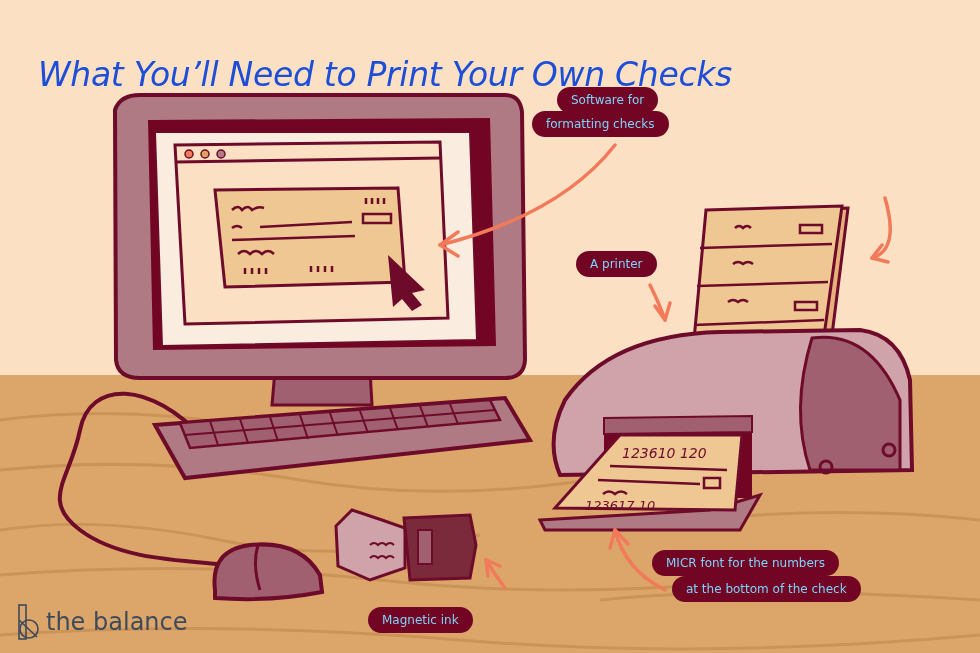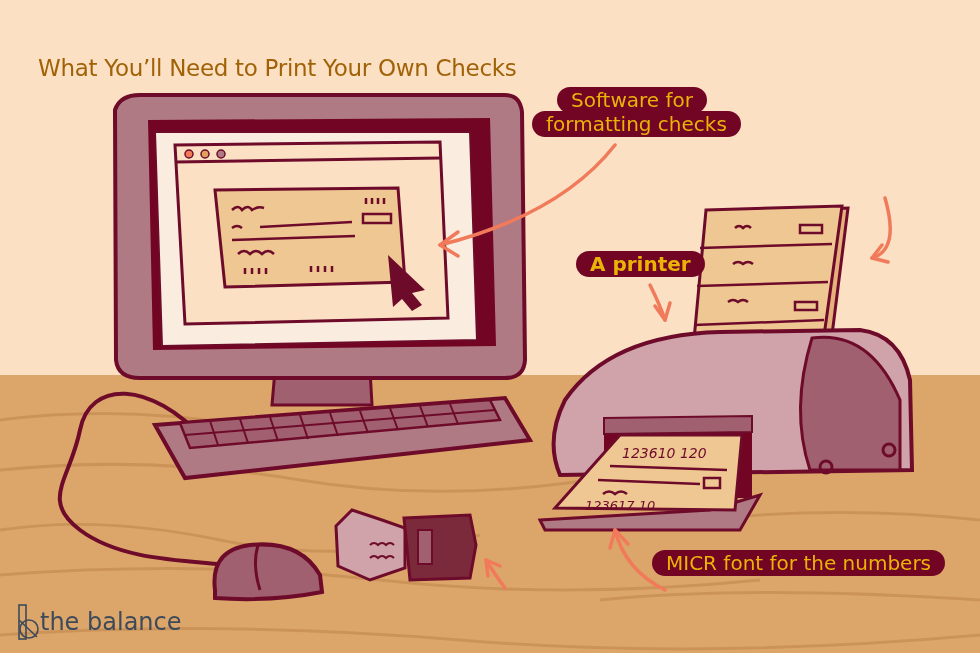--- a/index.html
+++ b/index.html
@@ -1,21 +1,21 @@
 <!DOCTYPE html>
 <html><head>
 <meta charset="utf-8">
 <style>
   html, body { margin:0; padding:0; }
   body { width:980px; height:653px; overflow:hidden; background:#fbe0c4; font-family:"Liberation Sans", sans-serif; }
   #stage { position:relative; width:980px; height:653px; }
   #scene { position:absolute; left:0; top:0; }
-  .title { position:absolute; left:38px; top:55px; font-size:23px; color:#a16207; font-family:"DejaVu Sans", sans-serif; letter-spacing:-0.3px; }
-  .pill { position:absolute; background:#730524; color:#eab308; font-family:"DejaVu Sans", sans-serif; font-size:20px; line-height:22px; padding:2px 14px; border-radius:14px; white-space:nowrap; }
-  .logo { position:absolute; left:18px; top:604px; display:flex; align-items:center; color:#3d4a5a; font-family:"DejaVu Sans", sans-serif; font-size:24px; }
+  .title { position:absolute; left:38px; top:55px; font-size:33px; color:#1d4ed8; font-family:"DejaVu Sans", sans-serif; letter-spacing:-0.3px;font-style:italic; }
+  .pill { position:absolute; background:#730524; color:#7dd3fc; font-family:"DejaVu Sans", sans-serif; font-size:12px; line-height:22px; padding:2px 14px; border-radius:14px; white-space:nowrap; }
+  .logo { position:absolute; left:18px; top:604px; display:flex; align-items:center; gap:6px; color:#3d4a5a; font-family:"DejaVu Sans", sans-serif; font-size:24px; }
 </style>
 </head>
 <body>
 
 <div id="stage">
   <svg id="scene" width="980" height="653" viewBox="0 0 980 653">
 
     <rect x="0" y="375" width="980" height="278" fill="#dca66a"></rect>
     <g stroke="#c98f55" stroke-width="3" fill="none" opacity="0.8">
       <path d="M0 420 Q120 405 240 425 T500 420"></path>
@@ -129,22 +129,24 @@
         <path d="M615 530 L610 548 M615 530 L628 544"></path>
       <path d="M505 588 Q495 575 486 560"></path>
         <path d="M486 560 L488 576 M486 560 L500 566"></path>
     </g>
   </svg>
 
   <div class="title">What You’ll Need to Print Your Own Checks</div>
 
   <div class="pill" style="left:557px;top:87px;">Software for</div>
   <div class="pill" style="left:532px;top:111px;">formatting checks</div>
-  <div class="pill" style="left:576px;top:251px;font-weight:bold;">A printer</div>
+  <div class="pill" style="left:576px;top:251px;">A printer</div>
   <div class="pill" style="left:652px;top:550px;">MICR font for the numbers</div>
+  <div class="pill" style="left:672px;top:576px;">at the bottom of the check</div>
+  <div class="pill" style="left:368px;top:607px;">Magnetic ink</div>
 
   <div class="logo">
     <svg width="22" height="36" viewBox="0 0 22 36">
       <rect x="1" y="1" width="7" height="34" fill="none" stroke="#3d4a5a" stroke-width="1.6"></rect>
       <circle cx="11" cy="25" r="9" fill="none" stroke="#3d4a5a" stroke-width="1.6"></circle>
       <line x1="1" y1="16" x2="19" y2="33" stroke="#3d4a5a" stroke-width="1.6"></line>
     </svg>
     <span>the balance</span>
   </div>
 </div>

